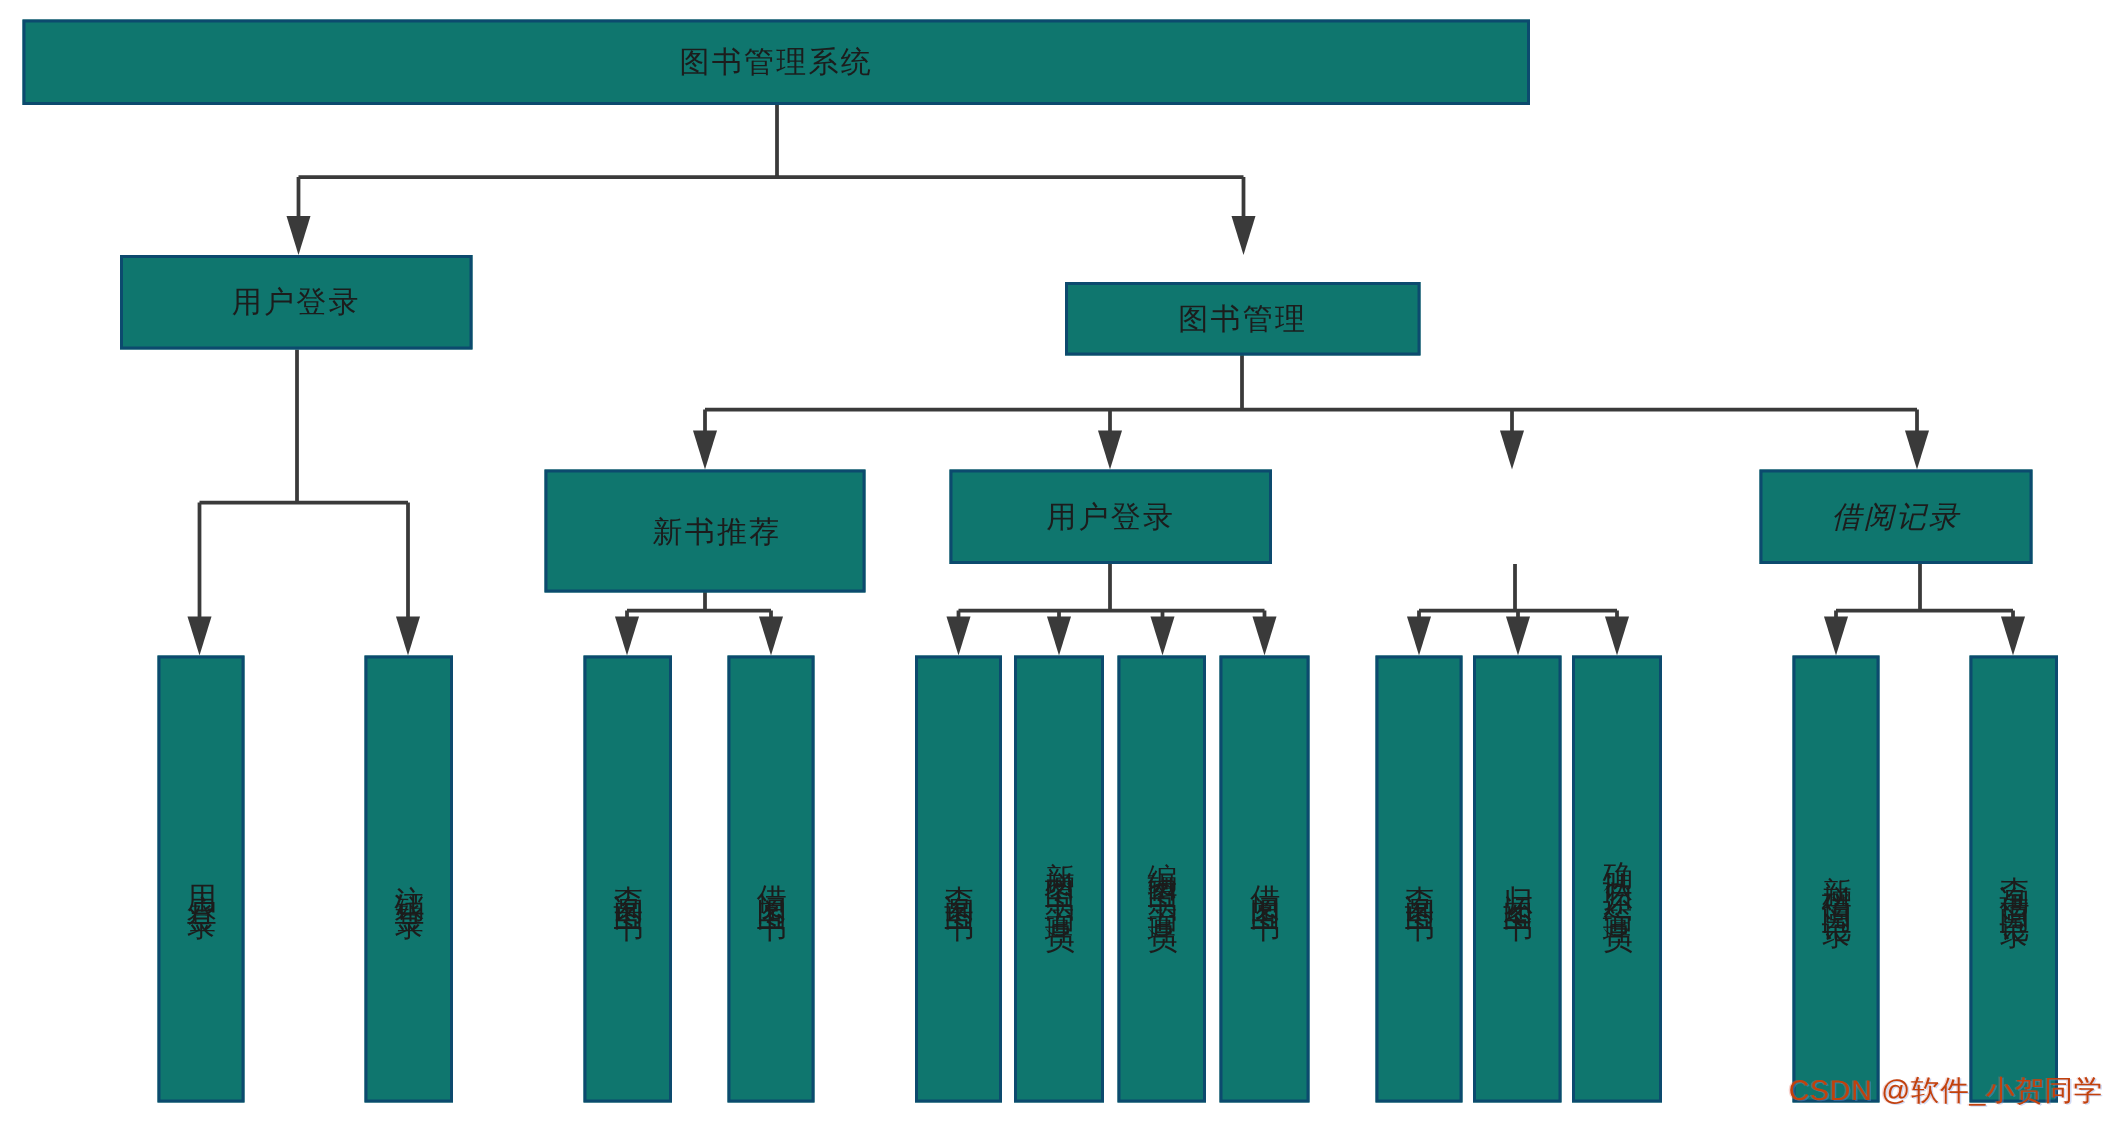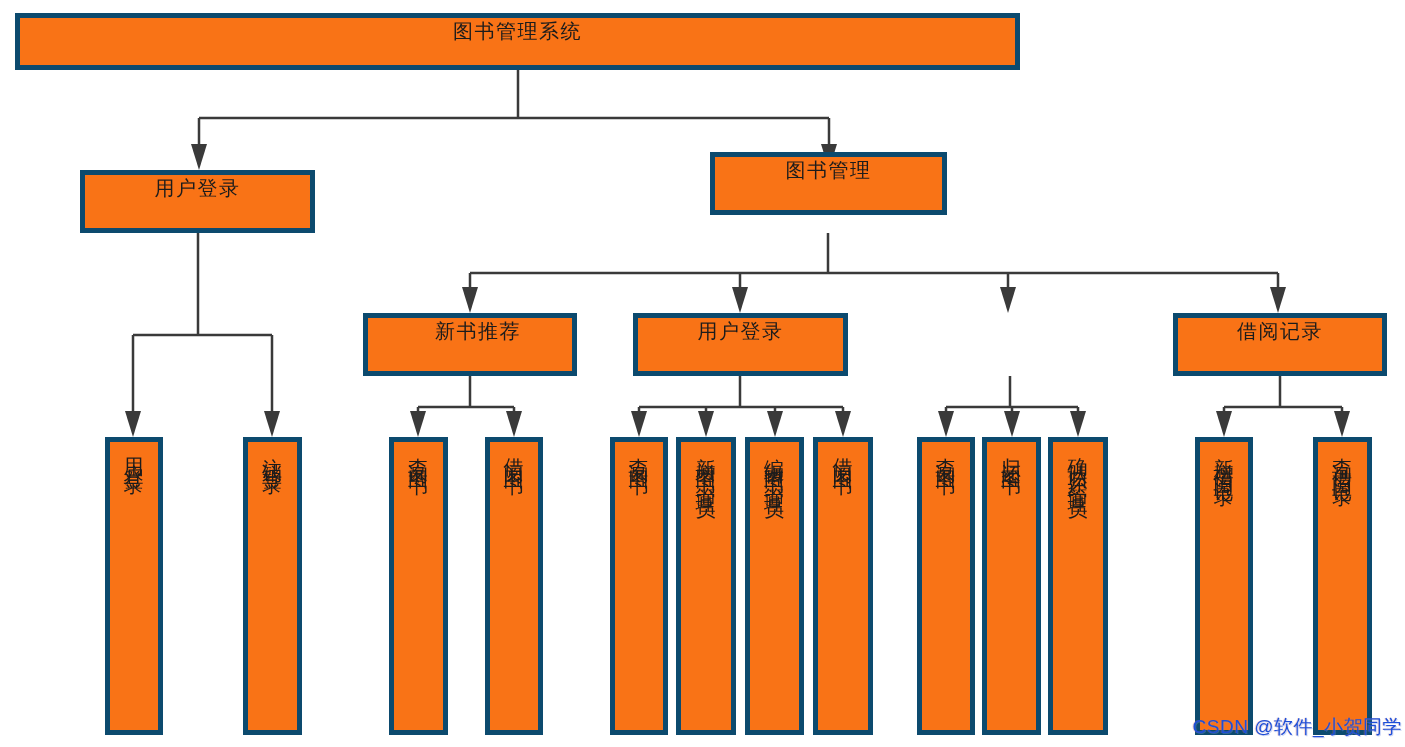--- a/index.html
+++ b/index.html
@@ -7,43 +7,43 @@
     position:relative;
     width:1405px;height:747px;
     background:#ffffff;
     font-family:"Liberation Sans","DejaVu Sans",sans-serif;
     overflow:hidden;
   }
   #lines{position:absolute;left:0;top:0;width:1405px;height:747px;pointer-events:none;}
   .box{
     position:absolute;
     box-sizing:border-box;
-    background:#f97316;
-    border:5px solid #0c4a6e;
-    display:flex;justify-content:center;
+    background:#0f766e;
+    border:2px solid #0c4a6e;
+    display:flex;align-items:center;justify-content:center;
     color:#1c1c1c;
     font-size:20px;
     letter-spacing:1.5px;
     z-index:2;
   }
   .leaf .vlabel{
     writing-mode:vertical-rl;
     text-orientation:mixed;
     line-height:1;
     letter-spacing:6px;
     font-size:20px;
     color:#1c1c1c;
   }
   .watermark{
     position:absolute;
     right:3px;top:714px;
     z-index:3;
     font-size:19px;
     letter-spacing:0.5px;
-    color:#1d4ed8;
+    color:#c2410c;
     text-shadow:1px 1px 0 rgba(120,150,230,0.35),-1px 0 0 rgba(230,120,110,0.30);
     white-space:nowrap;
   }
 </style>
 </head>
 <body>
 
 <div id="canvas">
 
   <svg id="lines" viewBox="0 0 1405 747" xmlns="http://www.w3.org/2000/svg">
@@ -79,31 +79,31 @@
     </g>
   </svg>
 
   <div class="box" style="left:15px;top:13px;width:1005px;height:57px;">
     <span>图书管理系统</span>
   </div>
 
   <div class="box" style="left:80px;top:170px;width:235px;height:63px;">
     <span>用户登录</span>
   </div>
-  <div class="box" style="left:710px;top:152px;width:237px;height:63px;">
+  <div class="box" style="left:710px;top:188px;width:237px;height:49px;">
     <span>图书管理</span>
   </div>
 
-  <div class="box" style="left:363px;top:313px;width:214px;height:63px;padding-left:16px;">
+  <div class="box" style="left:363px;top:313px;width:214px;height:82px;padding-left:16px;">
     <span>新书推荐</span>
   </div>
   <div class="box" style="left:633px;top:313px;width:215px;height:63px;">
     <span>用户登录</span>
   </div>
-  <div class="box" style="left:1173px;top:313px;width:214px;height:63px;">
+  <div class="box" style="left:1173px;top:313px;width:182px;height:63px;font-style:italic;">
     <span>借阅记录</span>
   </div>
 
   <div class="box leaf" style="left:105px;top:437px;width:58px;height:298px;">
     <span class="vlabel">用户登录</span>
   </div>
   <div class="box leaf" style="left:243px;top:437px;width:59px;height:298px;">
     <span class="vlabel">注销登录</span>
   </div>
 

